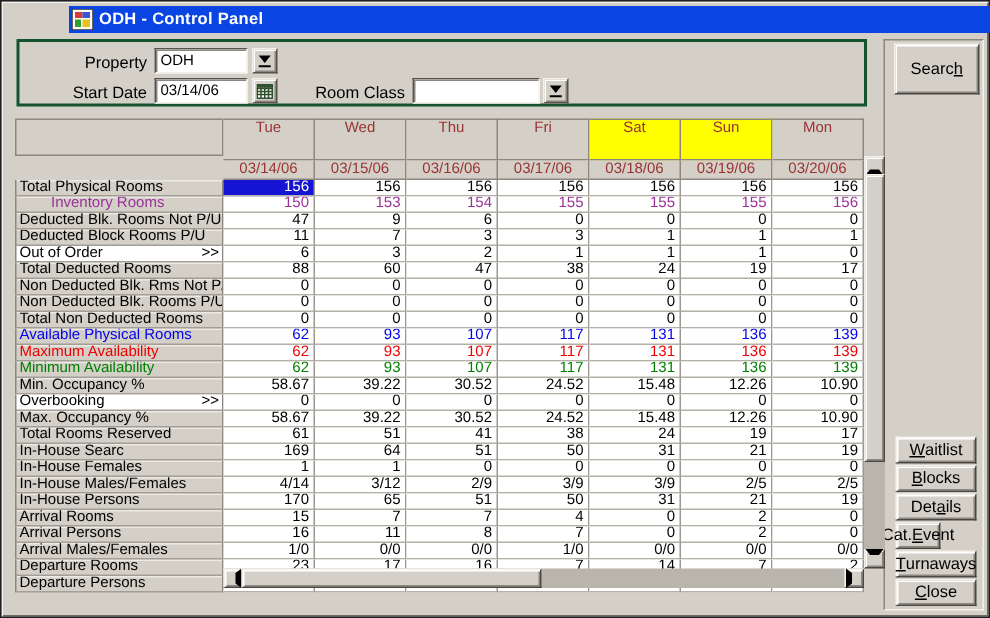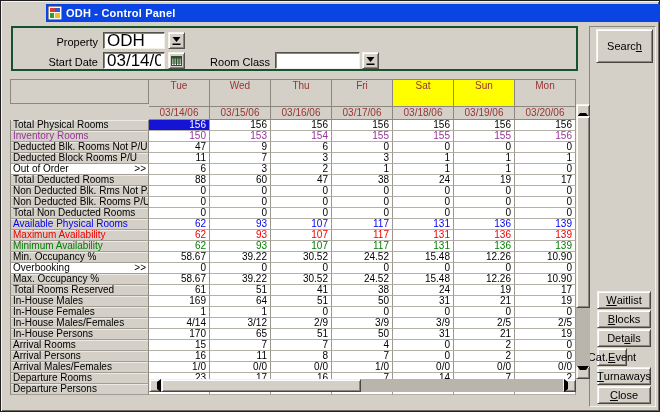--- a/index.html
+++ b/index.html
@@ -31,21 +31,21 @@
   .criteria {
     position:absolute; left:10px; top:25px; width:567px; height:45px;
     border:2px solid #14532d; background:#d4d0c8;
   }
   .flabel { position:absolute; font-size:11px; color:#000; text-align:right; }
   .field {
     position:absolute; height:17px; background:#fff;
     border:1px solid; border-color:#55524c #f4f1ea #f4f1ea #55524c;
     box-shadow: inset 1px 1px 0 #8a867e;
     font-family:"Liberation Sans","DejaVu Sans",sans-serif;
-    font-size:17px; padding:0 3px; color:#000;
+    font-size:10px; padding:0 3px; color:#000;
   }
   .mini-btn {
     position:absolute; width:17px; height:17px; background:#d4d0c8;
     border:1px solid; border-color:#f4f1ea #55524c #55524c #f4f1ea;
     box-shadow: inset 1px 1px 0 #fff, inset -1px -1px 0 #8a867e;
     display:flex; align-items:center; justify-content:center;
   }
 
   
   .right-panel {
@@ -233,21 +233,21 @@
             <div class="cell selected">156</div>
             <div class="cell">156</div>
             <div class="cell">156</div>
             <div class="cell">156</div>
             <div class="cell">156</div>
             <div class="cell">156</div>
             <div class="cell">156</div>
           </div>
           <div class="row">
             <div class="label-cell">
-              <span style="color: rgb(153, 51, 153);">Inventory Rooms</span>
+              <span style="color: rgb(153, 51, 153); margin-left: 21px;">Inventory Rooms</span>
             </div>
             <div class="cell" style="color: rgb(153, 51, 153);">150</div>
             <div class="cell" style="color: rgb(153, 51, 153);">153</div>
             <div class="cell" style="color: rgb(153, 51, 153);">154</div>
             <div class="cell" style="color: rgb(153, 51, 153);">155</div>
             <div class="cell" style="color: rgb(153, 51, 153);">155</div>
             <div class="cell" style="color: rgb(153, 51, 153);">155</div>
             <div class="cell" style="color: rgb(153, 51, 153);">156</div>
           </div>
           <div class="row">
@@ -415,21 +415,21 @@
             <div class="cell">61</div>
             <div class="cell">51</div>
             <div class="cell">41</div>
             <div class="cell">38</div>
             <div class="cell">24</div>
             <div class="cell">19</div>
             <div class="cell">17</div>
           </div>
           <div class="row">
             <div class="label-cell">
-              <span>In-House Males</span>
+              <span>In-House Searc</span>
             </div>
             <div class="cell">169</div>
             <div class="cell">64</div>
             <div class="cell">51</div>
             <div class="cell">50</div>
             <div class="cell">31</div>
             <div class="cell">21</div>
             <div class="cell">19</div>
           </div>
           <div class="row">

